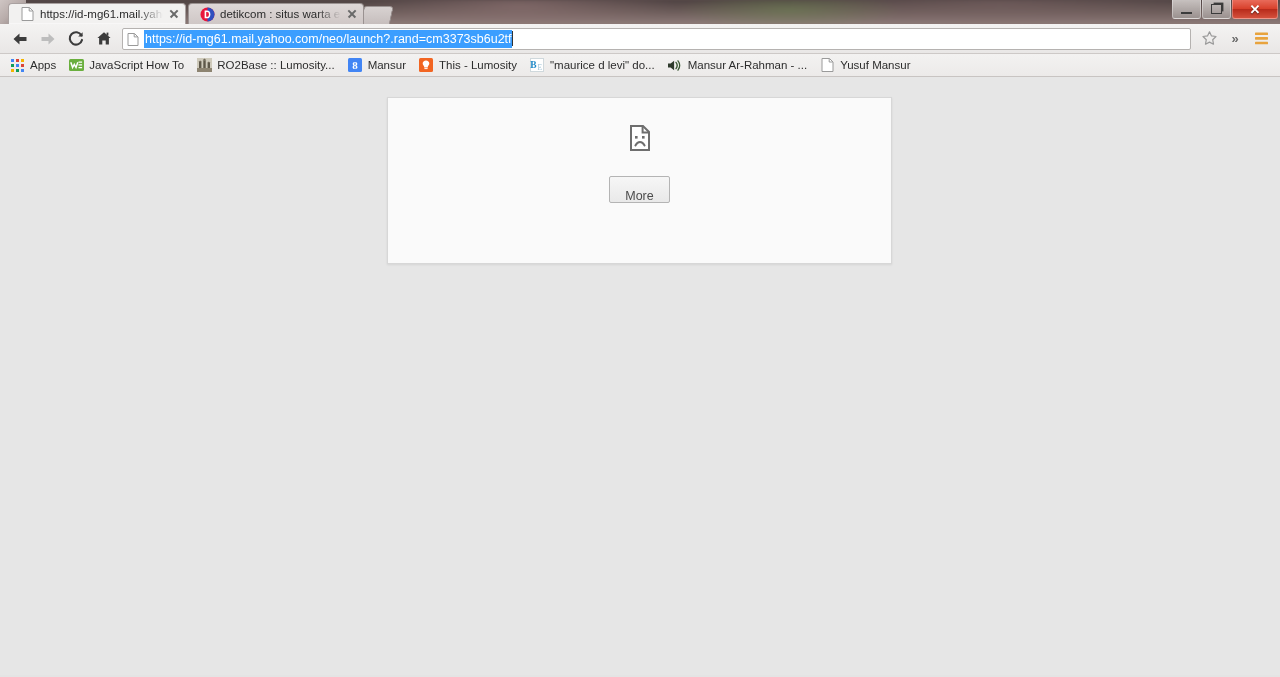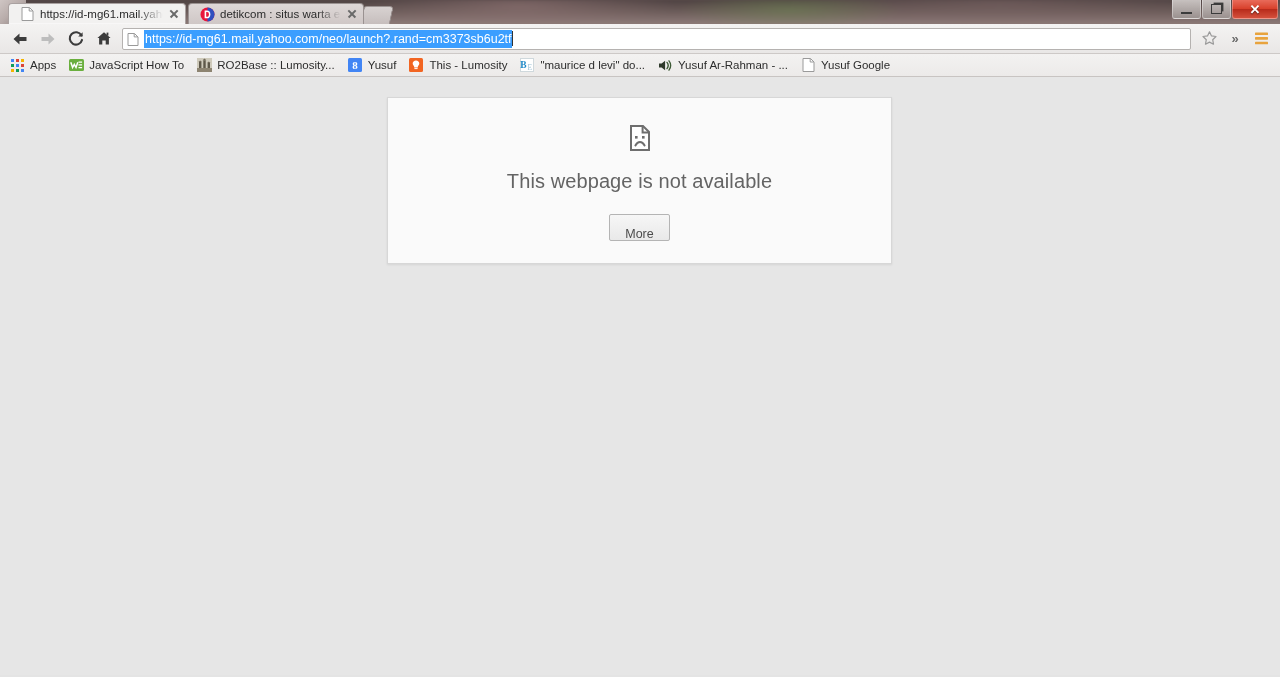--- a/index.html
+++ b/index.html
@@ -407,21 +407,21 @@
       <span class="bm-label">RO2Base :: Lumosity...</span>
     </div>
 
     <div class="bookmark">
       <span class="bm-icon">
         <svg width="14" height="14" viewBox="0 0 14 14">
           <rect x="0" y="0" width="14" height="14" rx="1.5" fill="#4285f4"></rect>
           <text x="7" y="11" font-family="Liberation Serif, serif" font-size="11" font-weight="bold" fill="#ffffff" text-anchor="middle">8</text>
         </svg>
       </span>
-      <span class="bm-label">Yusuf</span>
+      <span class="bm-label">Mansur</span>
     </div>
 
     <div class="bookmark">
       <span class="bm-icon">
         <svg width="14" height="14" viewBox="0 0 14 14">
           <rect x="0" y="0" width="14" height="14" rx="1.5" fill="#f26522"></rect>
           <path d="M7 2.4c2 0 3.3 1.4 3.3 3 0 1.3-.8 2-1.2 2.6-.3.5-.3 1.1-.3 1.5H5.2c0-.4 0-1-.3-1.5-.4-.6-1.2-1.3-1.2-2.6 0-1.6 1.3-3 3.3-3z" fill="#fff"></path>
           <rect x="5.4" y="10.1" width="3.2" height="1" fill="#fff"></rect>
         </svg>
       </span>
@@ -439,47 +439,46 @@
       <span class="bm-label">"maurice d levi" do...</span>
     </div>
 
     <div class="bookmark">
       <span class="bm-icon">
         <svg width="15" height="13" viewBox="0 0 15 13">
           <path d="M1 4.6h2.6L7.1 1.7v9.6L3.6 8.4H1z" fill="#2f3a2c"></path>
           <path d="M9 3.4a5 5 0 0 1 0 6.2M11 1.9a7.3 7.3 0 0 1 0 9.2" fill="none" stroke="#3d5a36" stroke-width="1.4" stroke-linecap="round"></path>
         </svg>
       </span>
-      <span class="bm-label">Yusuf Ar-Rahman - ...</span>
+      <span class="bm-label">Mansur Ar-Rahman - ...</span>
     </div>
 
     <div class="bookmark">
       <span class="bm-icon">
         <svg width="13" height="14" viewBox="0 0 13 14">
           <path d="M1 .5h7.5L12 4v9.5H1z" fill="#fff" stroke="#9a9a9a" stroke-width="1"></path>
           <path d="M8.2 .7v3.3H11.7" fill="none" stroke="#9a9a9a" stroke-width="1"></path>
         </svg>
       </span>
-      <span class="bm-label">Yusuf Google</span>
+      <span class="bm-label">Yusuf Mansur</span>
     </div>
   </div>
 
   <div id="page-content">
 
     <div id="error-card">
 
       <span id="sad-page-icon">
         <svg width="22" height="26" viewBox="0 0 22 26">
           <path d="M2 1h12l6 6v18H2z" fill="#ffffff" stroke="#6e6e6e" stroke-width="2"></path>
           <path d="M13.6 1.4v6.1h6.2" fill="none" stroke="#6e6e6e" stroke-width="2"></path>
           <rect x="6" y="11" width="2.6" height="2.6" fill="#6e6e6e"></rect>
           <rect x="13" y="11" width="2.6" height="2.6" fill="#6e6e6e"></rect>
           <path d="M6.4 20.4c1.3-2.4 3-3.5 4.6-3.5s3.3 1.1 4.6 3.5" fill="none" stroke="#6e6e6e" stroke-width="2" stroke-linecap="round"></path>
         </svg>
       </span>
 
-      <div id="error-title">This webpage is not available</div>
 
       <button id="more-button">More</button>
     </div>
 
   </div>
 </div>
 
 </body></html>

